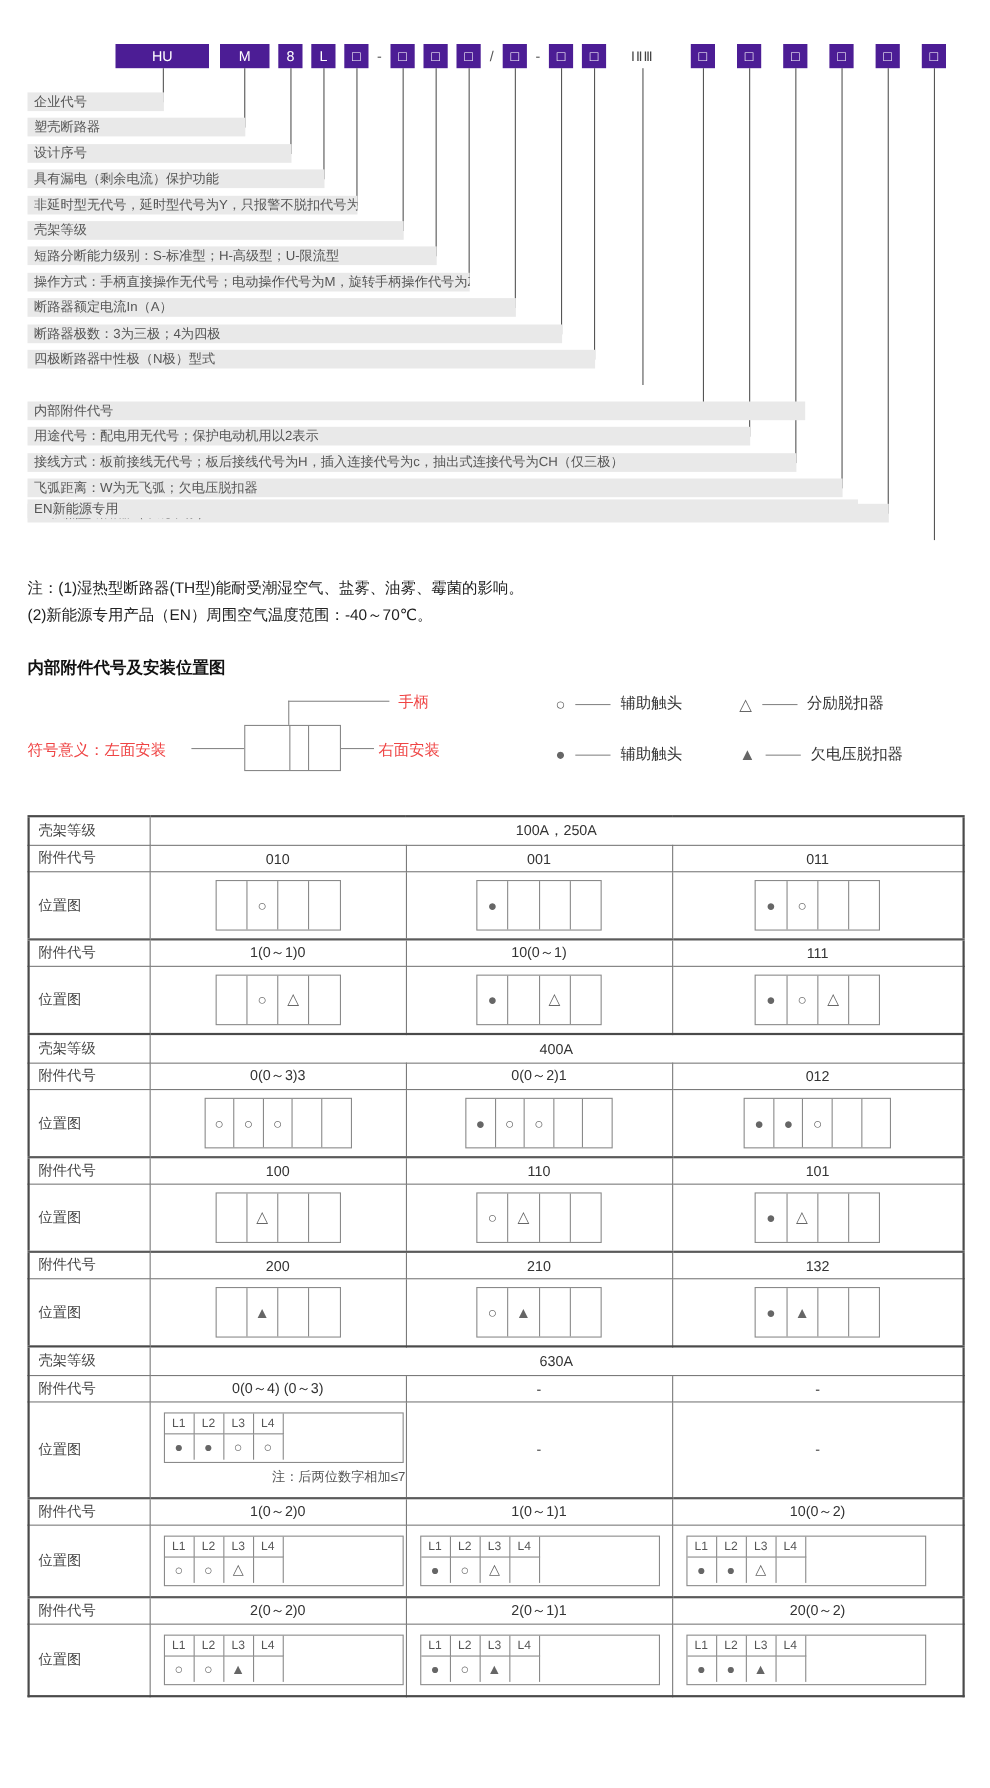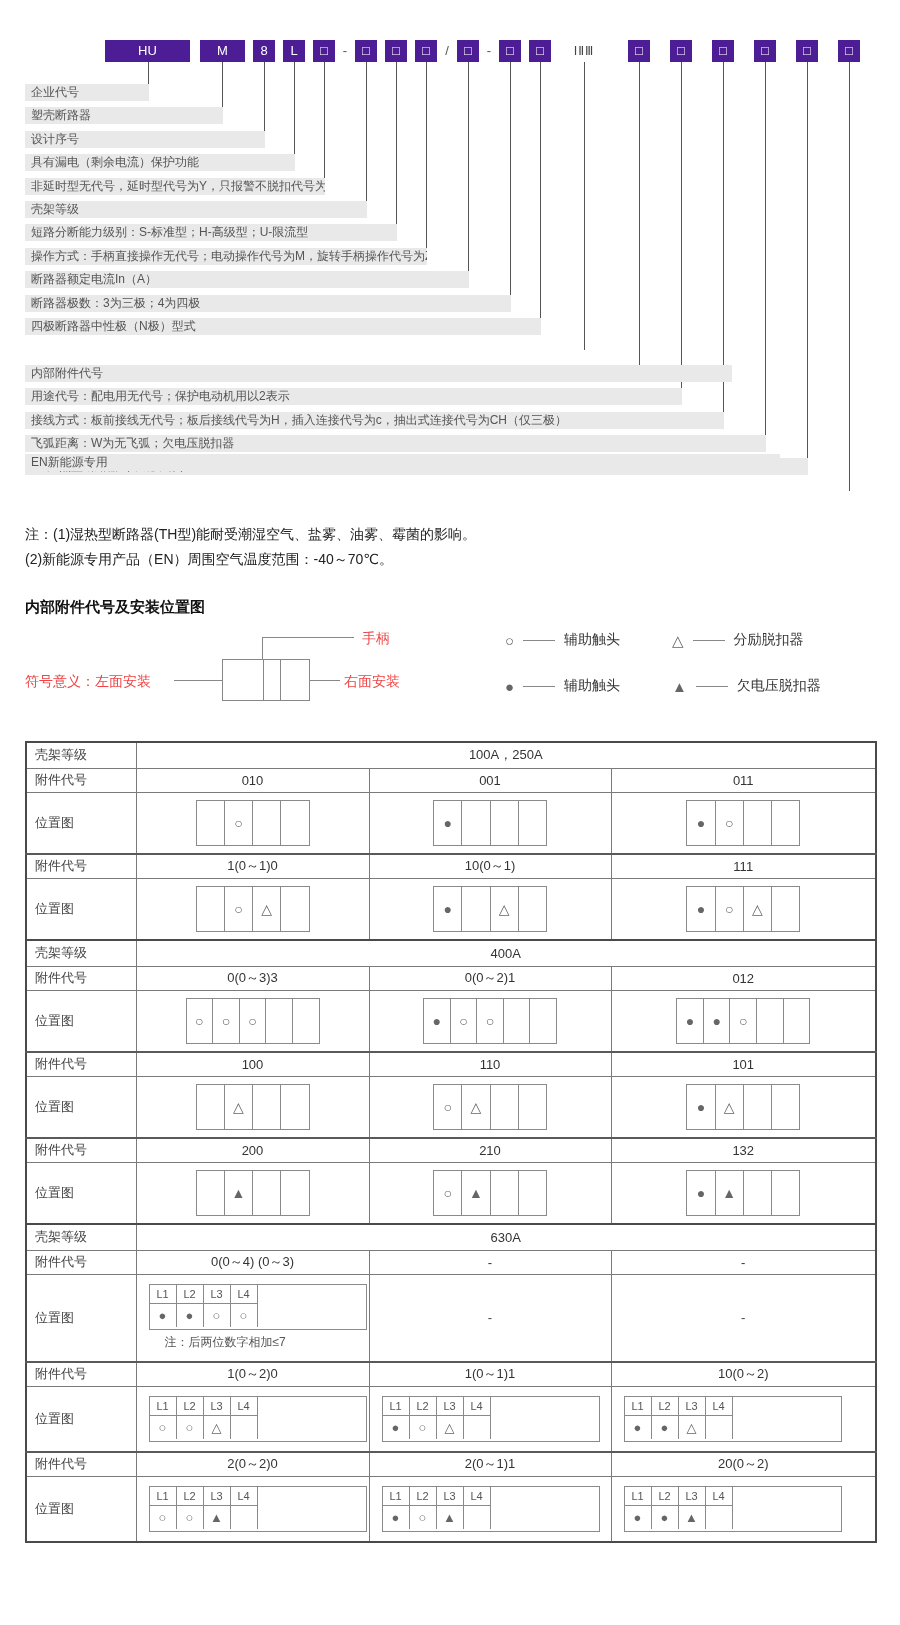--- a/index.html
+++ b/index.html
@@ -45,21 +45,21 @@
   .rowlabel{text-align:left;padding-left:8px !important;color:#444;}
   .frame-cell,.code-cell{text-align:center;}
   .dash-c{text-align:center;color:#444;}
   tr.sec-row{height:26px;} tr.sec-row td{border-top:2px solid #4a4a4a;}
   tr.code-row{height:24px;}
   tr.grp td{border-top:2px solid #5a5a5a;}
   tr.pos-row{height:62px;}
   tr.pos-row-lg{height:88px;}
   tr.pos-row-md{height:66px;}
   .pos-cell{text-align:center;}
-  .pos-cell-left{text-align:left;padding-left:12px !important;}
+  .pos-cell-left{text-align:right;padding-left:12px !important;}
 
   .diag{height:44px;border:1px solid #8a8a8a;display:flex;margin:0 auto;box-sizing:content-box;}
   .diag.w4{width:112px;}
   .diag.w5{width:132px;}
   .diag span{flex:1;border-right:1px solid #8a8a8a;display:flex;align-items:center;
         justify-content:center;font-size:14px;color:#666;}
   .diag span:last-child{border-right:0;}
 
   .ldiag{width:216px;height:44px;border:1px solid #8a8a8a;box-sizing:content-box;}
   .ldiag .lrow{display:flex;}

